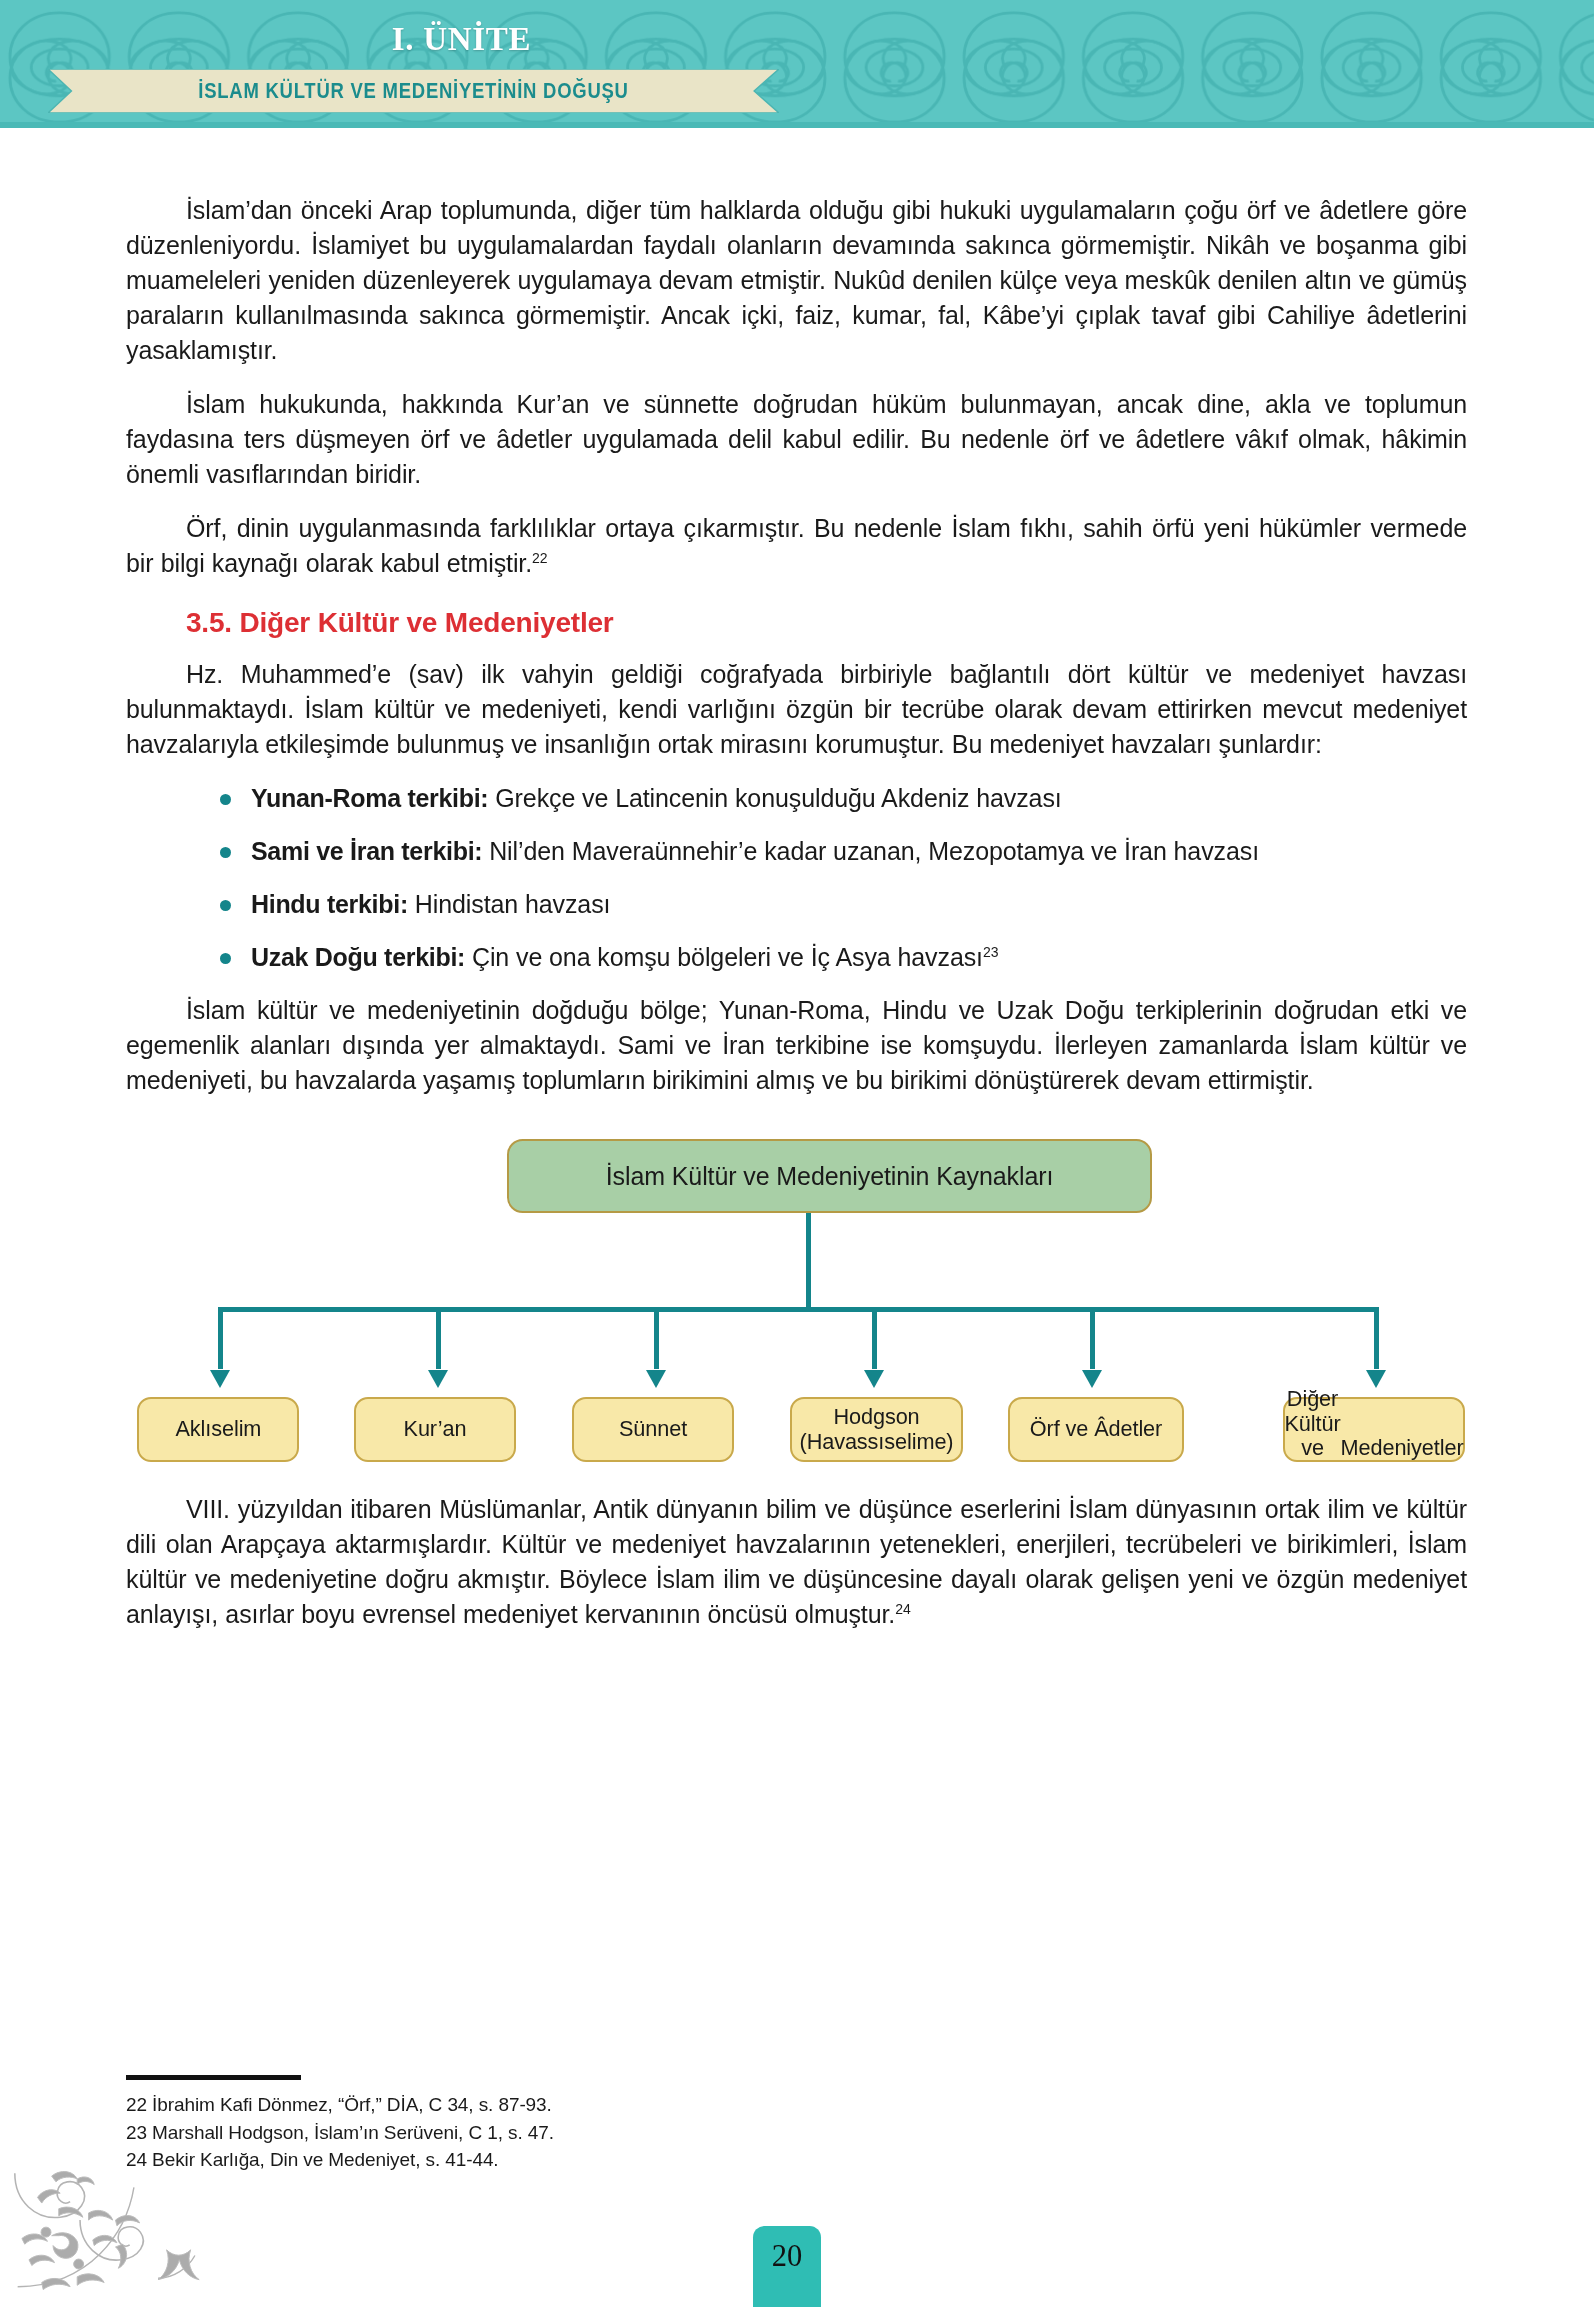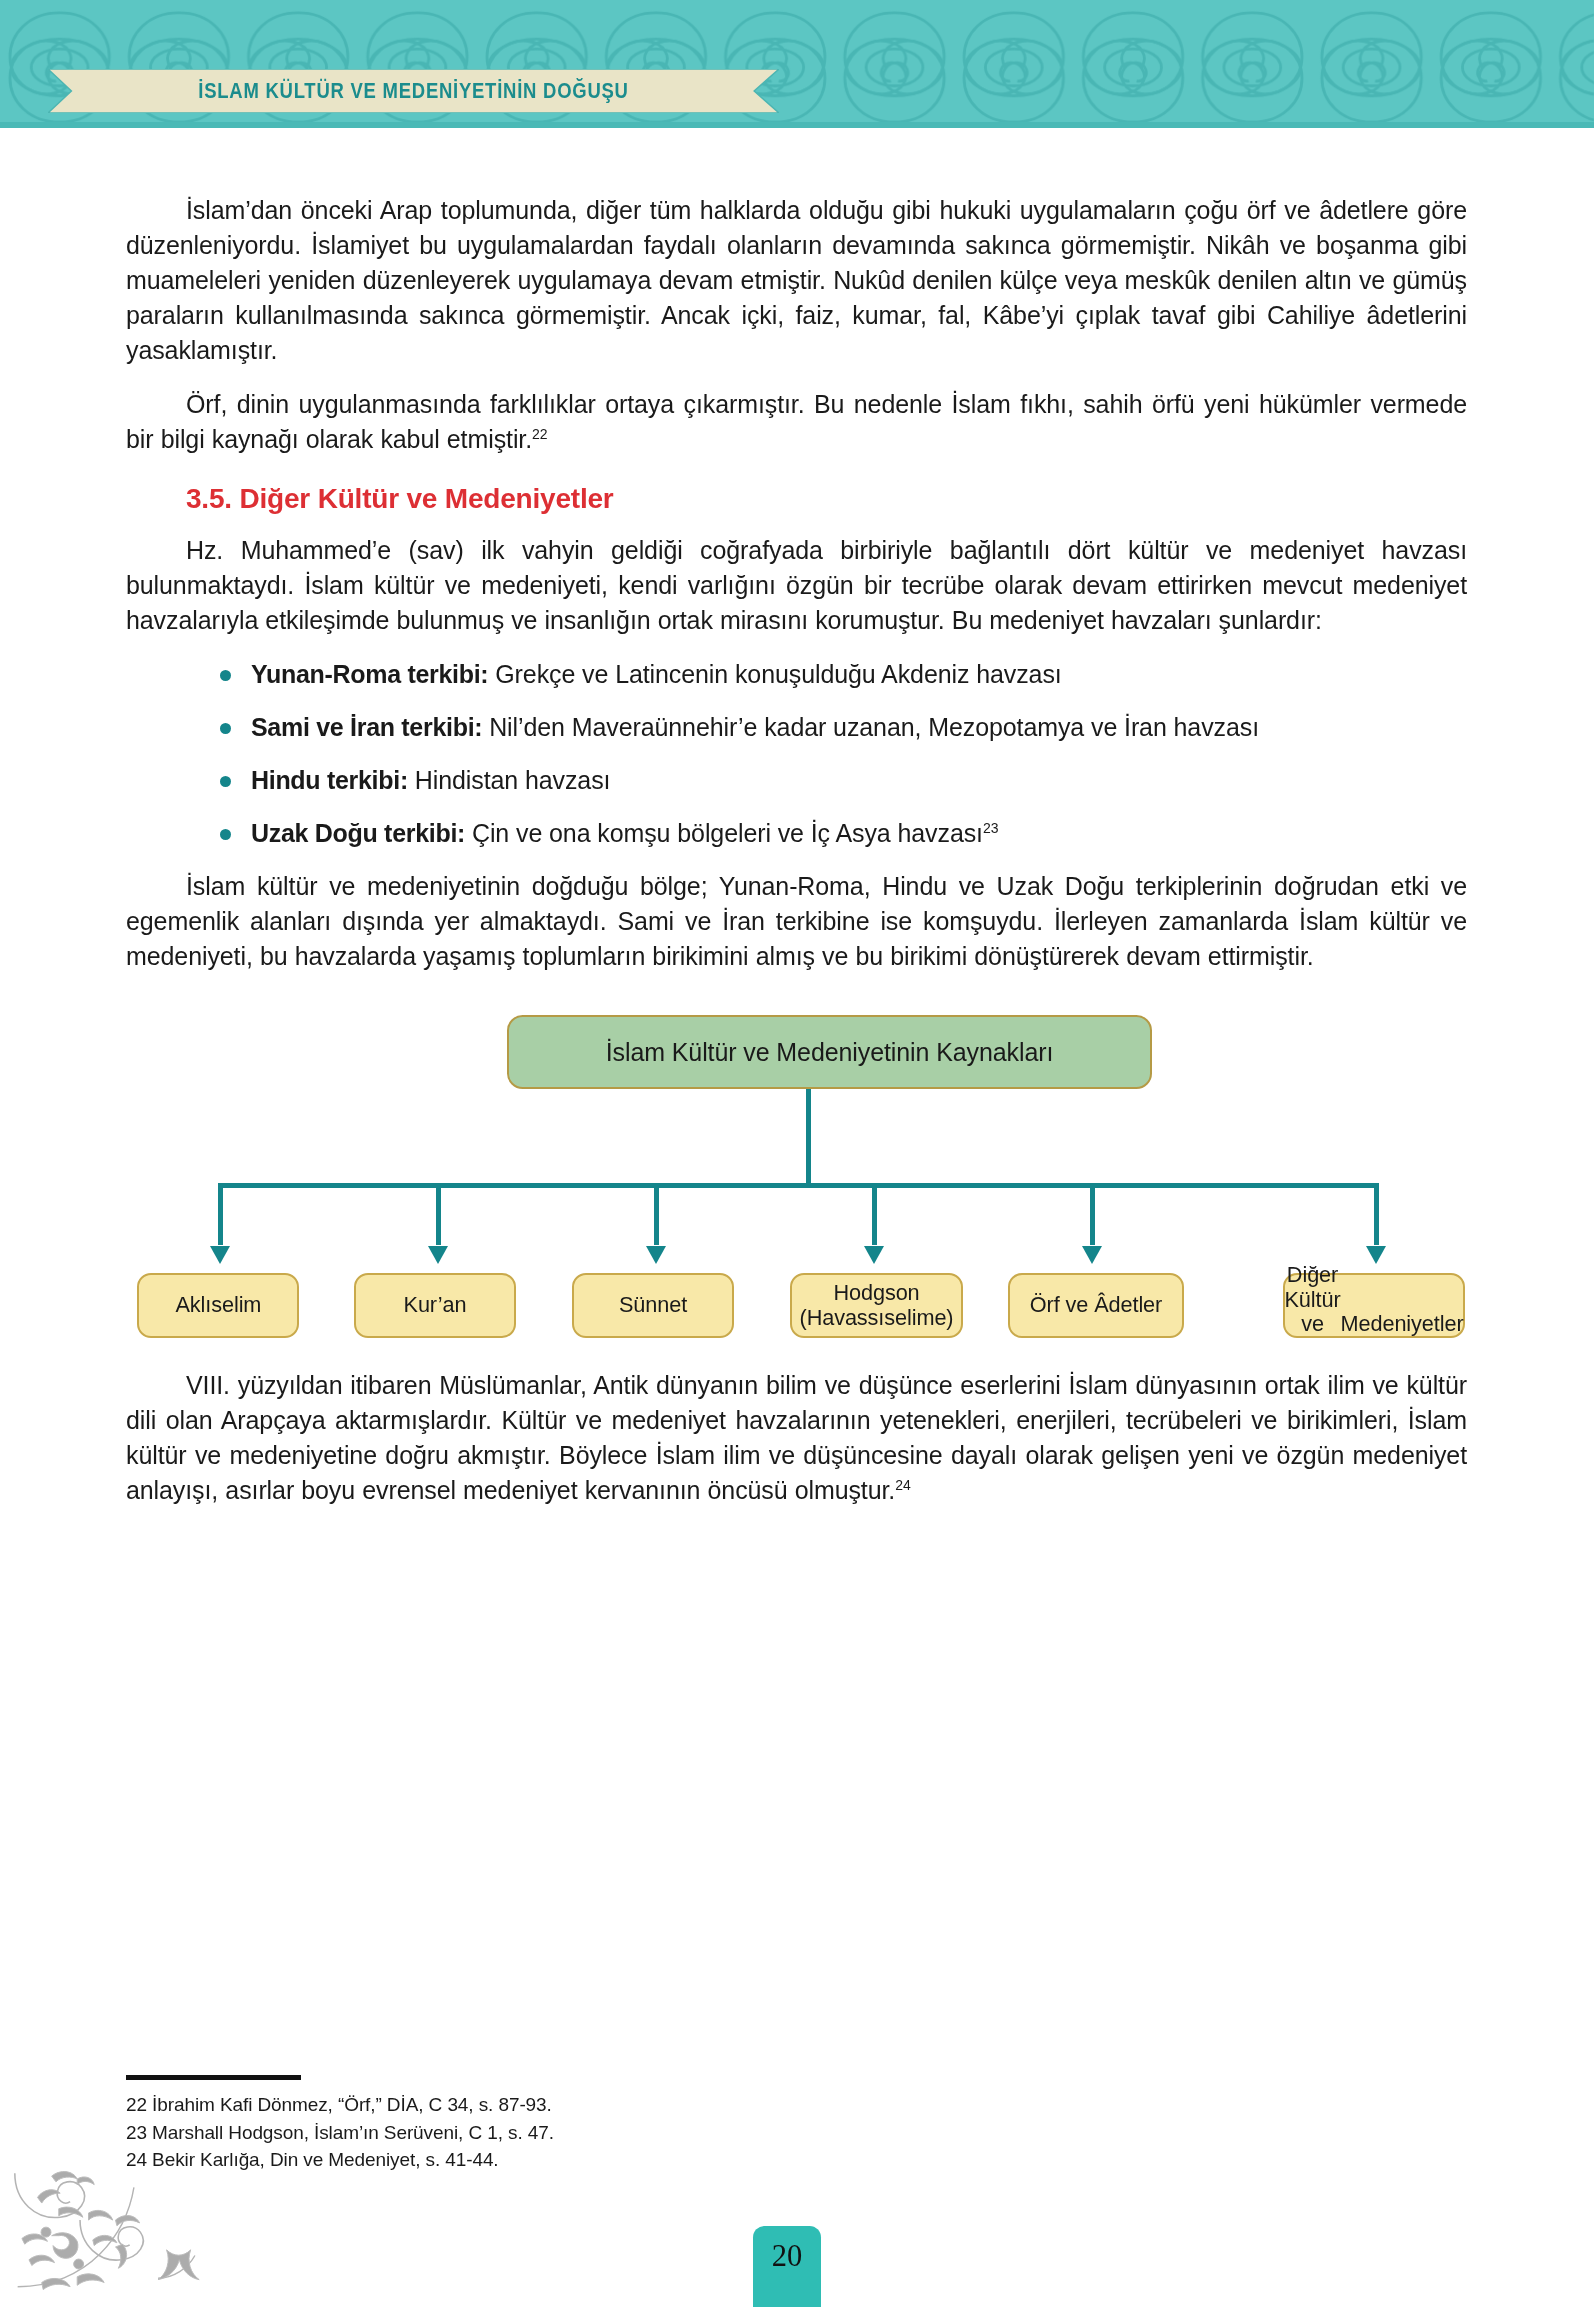--- a/index.html
+++ b/index.html
@@ -260,36 +260,38 @@
           <path d="M84,172 C40,172 14,142 14,110 C14,78 42,54 72,58 C96,61 106,80 96,94"></path>
           <path d="M84,172 C128,172 154,142 154,110 C154,78 126,54 96,58 C72,61 62,80 72,94"></path>
           <ellipse cx="84" cy="95" rx="68" ry="40"></ellipse>
           <ellipse cx="84" cy="95" rx="40" ry="26"></ellipse>
         </g>
       </pattern>
     </defs>
     <rect x="0" y="0" width="2245" height="172" fill="url(#scrollpat)"></rect>
   </svg>
 
+  <div class="unite-label">I. ÜNİTE</div>
 </div>
 <div class="header-underline"></div>
 
 <div class="ribbon">
   <svg width="731" height="44" viewBox="0 0 1030 62">
     <polygon points="0,0 1030,0 995,31 1030,62 0,62 33,31" fill="#e9e4c7" stroke="#4cb5b2" stroke-width="2"></polygon>
   </svg>
   <div class="ribbon-label">İSLAM KÜLTÜR VE MEDENİYETİNİN DOĞUŞU</div>
 </div>
 
 <div class="page">
 
   <div class="content">
 
     <p class="body-par">İslam’dan önceki Arap toplumunda, diğer tüm halklarda olduğu gibi hukuki uygulamaların çoğu örf ve âdetlere göre düzenleniyordu. İslamiyet bu uygulamalardan faydalı olanların devamında sakınca görmemiştir. Nikâh ve boşanma gibi muameleleri yeniden düzenleyerek uygulamaya devam etmiştir. Nukûd denilen külçe veya meskûk denilen altın ve gümüş paraların kullanılmasında sakınca görmemiştir. Ancak içki, faiz, kumar, fal, Kâbe’yi çıplak tavaf gibi Cahiliye âdetlerini yasaklamıştır.</p>
 
+    <p class="body-par">İslam hukukunda, hakkında Kur’an ve sünnette doğrudan hüküm bulunmayan, ancak dine, akla ve toplumun faydasına ters düşmeyen örf ve âdetler uygulamada delil kabul edilir. Bu nedenle örf ve âdetlere vâkıf olmak, hâkimin önemli vasıflarından biridir.</p>
 
     <p class="body-par"><span>Örf, dinin uygulanmasında farklılıklar ortaya çıkarmıştır. Bu nedenle İslam fıkhı, sahih örfü yeni hükümler vermede bir bilgi kaynağı olarak kabul etmiştir.</span><sup>22</sup></p>
 
     <h2 class="section-heading">3.5. Diğer Kültür ve Medeniyetler</h2>
 
     <p class="body-par">Hz. Muhammed’e (sav) ilk vahyin geldiği coğrafyada birbiriyle bağlantılı dört kültür ve medeniyet havzası bulunmaktaydı. İslam kültür ve medeniyeti, kendi varlığını özgün bir tecrübe olarak devam ettirirken mevcut medeniyet havzalarıyla etkileşimde bulunmuş ve insanlığın ortak mirasını korumuştur. Bu medeniyet havzaları şunlardır:</p>
 
     <ul class="terkip-list">
       <li>
         <span class="bullet-dot"></span><b>Yunan-Roma terkibi:</b><span> Grekçe ve Latincenin konuşulduğu Akdeniz havzası</span>

